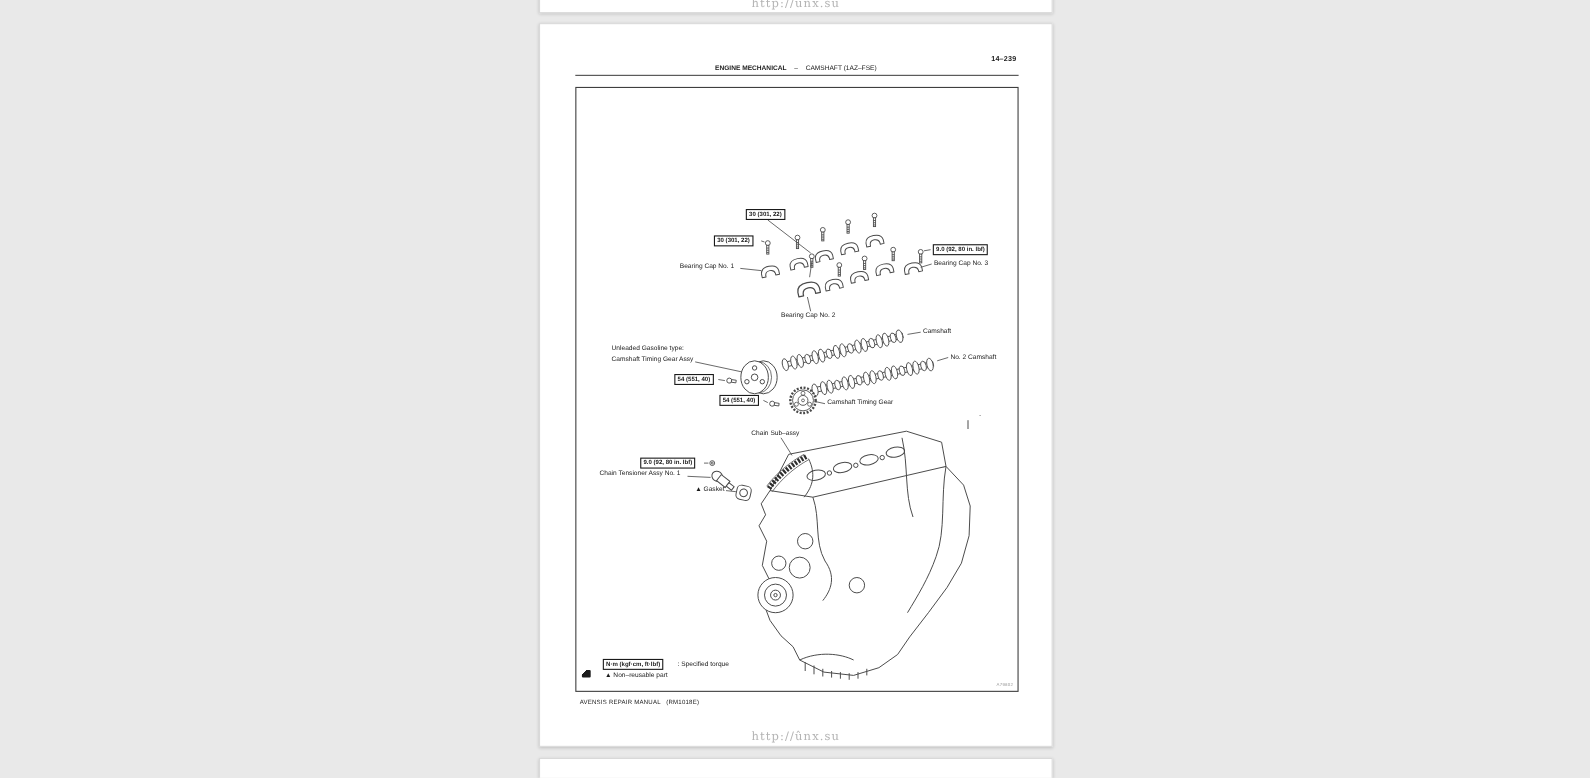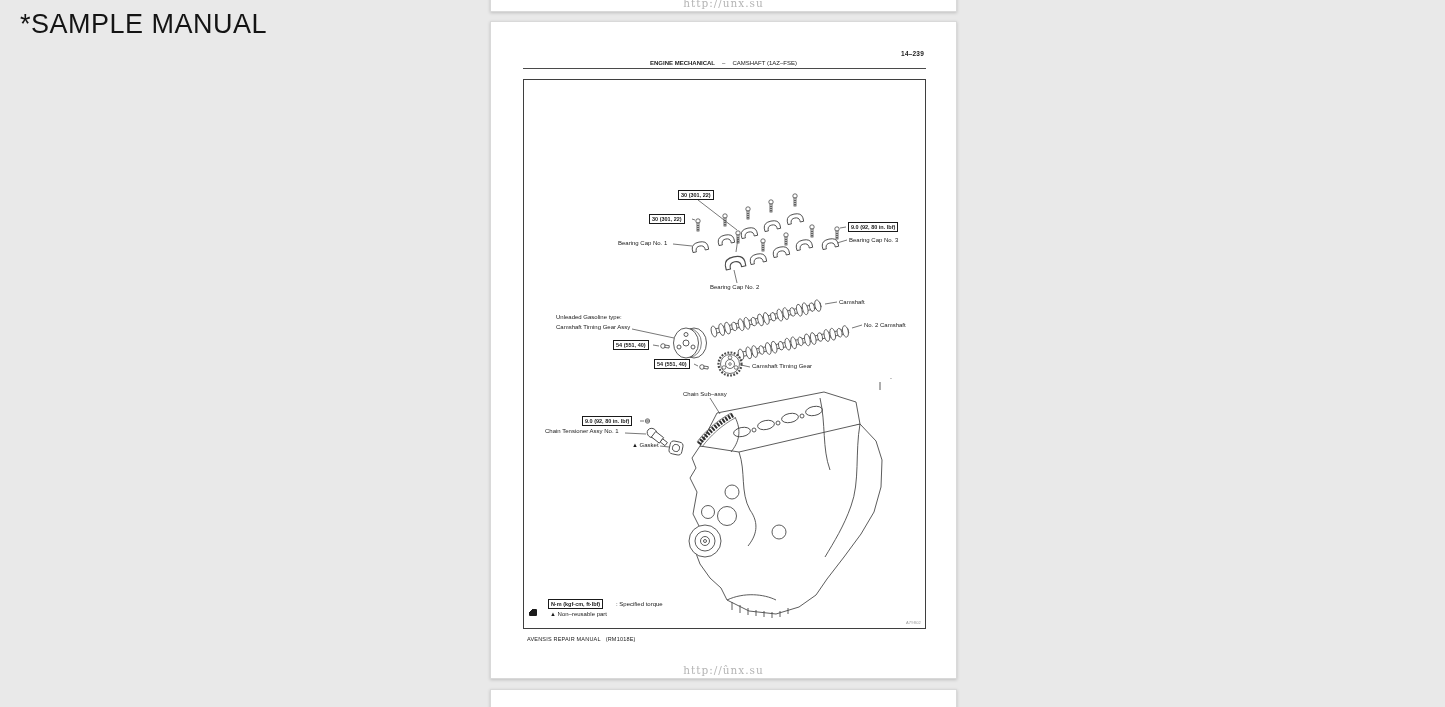--- a/index.html
+++ b/index.html
@@ -55,21 +55,20 @@
   }
   .dot { position:absolute; left:366px; top:293px; font-size:7px; color:#1a1a1a; }
 
   .footerline { position:absolute; left:36px; top:614px; font-size:5.5px; color:#1a1a1a; white-space:pre; letter-spacing:.2px; }
 </style>
 </head>
 <body>
 
 <div id="stage">
 
-  <div class="banner">*SAMPLE MANUAL</div>
 
   <div class="page page-prev">
     <div class="wmark" style="bottom:2px;">http://ûnx.su</div>
   </div>
 
   <div class="page page-main">
 
     <div class="pagenum">14–239</div>
 
     <div class="hdr"><b>ENGINE MECHANICAL</b><span class="sep">–</span><span>CAMSHAFT (1AZ–FSE)</span></div>

